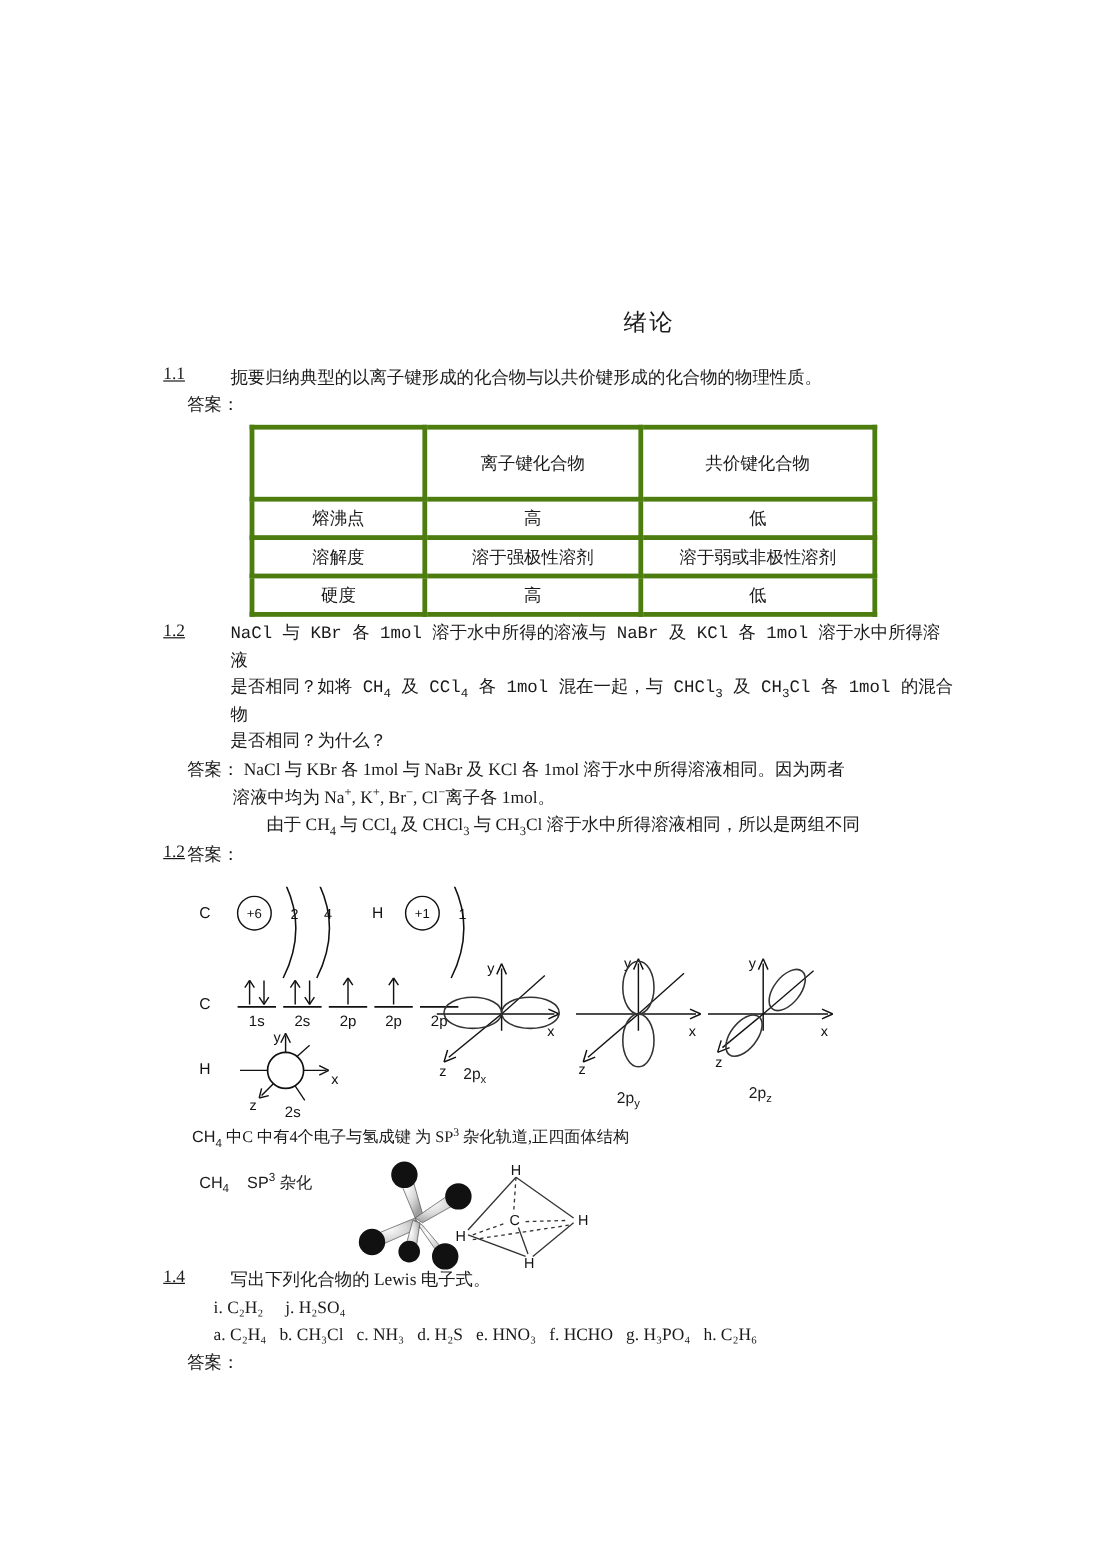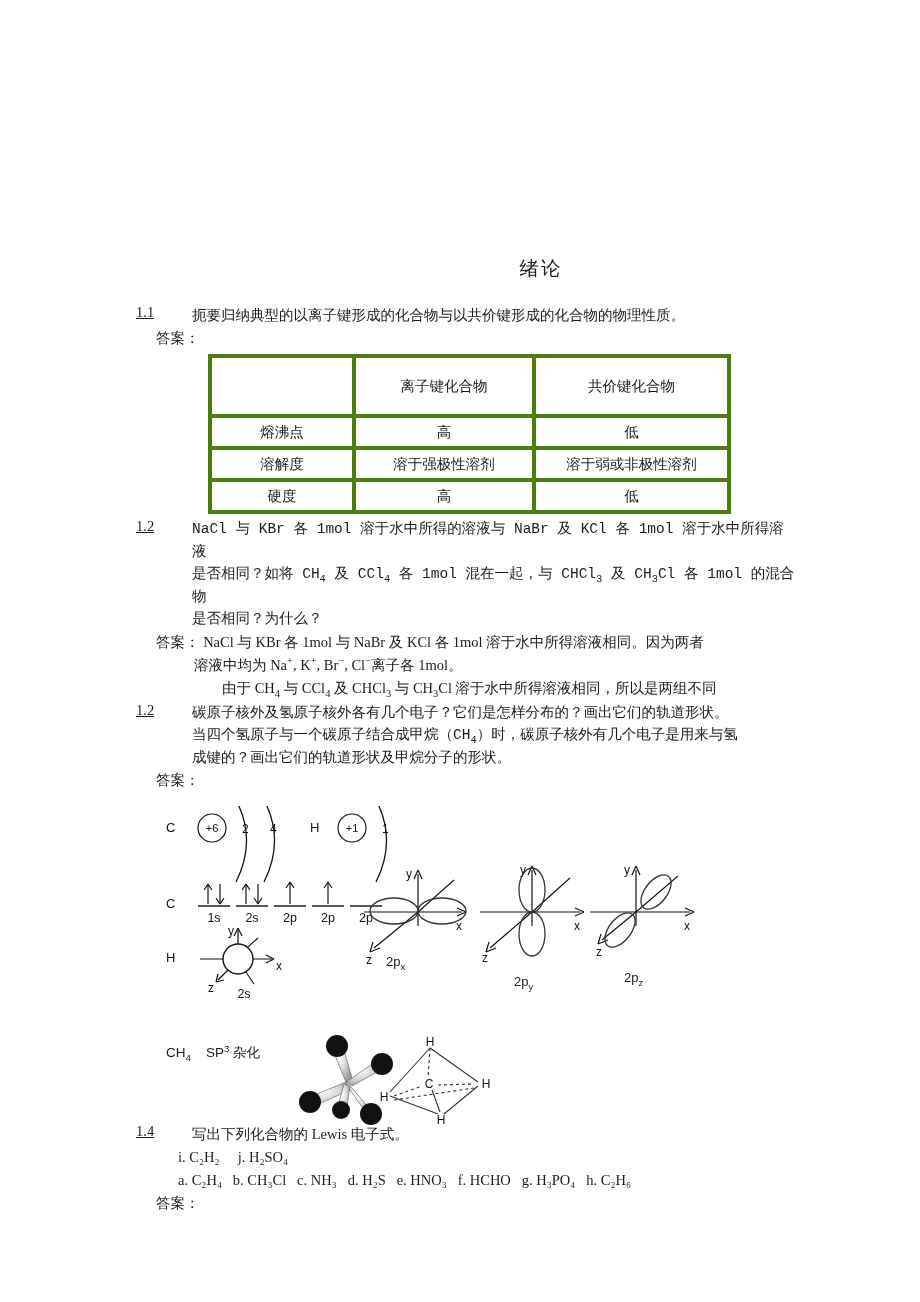--- a/index.html
+++ b/index.html
@@ -151,25 +151,20 @@
         <div><span>是否相同？如将 CH</span><sub>4</sub><span> 及 CCl</span><sub>4</sub><span> 各 1mol 混在一起，与 CHCl</span><sub>3</sub><span> 及 CH</span><sub>3</sub><span>Cl 各 1mol 的混合物</span></div>
         <div>是否相同？为什么？</div>
       </div>
       <div class="indent-ans hang"><span>答案：</span>&nbsp;<span>NaCl 与 KBr 各 1mol 与 NaBr 及 KCl 各 1mol 溶于水中所得溶液相同。因为两者</span></div>
       <div class="indent-ans" style="margin-left:58px"><span>溶液中均为 Na</span><sup>+</sup><span>, K</span><sup>+</sup><span>, Br</span><sup>−</sup><span>, Cl</span><sup>−</sup><span>离子各 1mol。</span></div>
       <div class="indent-ans hang2"><span>由于 CH</span><sub>4</sub><span> 与 CCl</span><sub>4</sub><span> 及 CHCl</span><sub>3</sub><span> 与 CH</span><sub>3</sub><span>Cl 溶于水中所得溶液相同，所以是两组不同</span></div>
     </div>
 
     <div class="prob">
       <div class="num">1.2</div>
-      <div class="body tight">
-        <div>碳原子核外及氢原子核外各有几个电子？它们是怎样分布的？画出它们的轨道形状。</div>
-        <div><span>当四个氢原子与一个碳原子结合成甲烷（CH</span><sub>4</sub><span>）时，碳原子核外有几个电子是用来与氢</span></div>
-        <div>成键的？画出它们的轨道形状及甲烷分子的形状。</div>
-      </div>
       <div class="indent-ans">答案：</div>
     </div>
 
     <div class="figwrap">
 
       <div class="fig-abs" style="left:4px; top:12px;">
         <svg width="240" height="78" viewBox="0 0 240 78">
           <text class="sans" x="6" y="26" font-size="13" fill="#111">C</text>
           <circle cx="52" cy="22" r="14" fill="none" stroke="#111" stroke-width="1.2"></circle>
           <text class="sans" x="52" y="26" font-size="11" text-anchor="middle" fill="#111">+6</text>
@@ -300,20 +295,23 @@
           <line x1="50" y1="56" x2="16" y2="84" stroke="#111" stroke-width="1.2"></line>
           <path d="M 12 88 L 22 84 M 12 88 L 15 78" stroke="#111" stroke-width="1.2" fill="none"></path>
           <text class="sans" x="10" y="100" font-size="12" fill="#111">z</text>
           <line x1="50" y1="56" x2="92" y2="20" stroke="#111" stroke-width="1.1"></line>
           <ellipse cx="70" cy="36" rx="11" ry="20" transform="rotate(38 70 36)" fill="none" stroke="#333" stroke-width="1.3"></ellipse>
           <ellipse cx="34" cy="74" rx="11" ry="20" transform="rotate(38 34 74)" fill="none" stroke="#333" stroke-width="1.3"></ellipse>
         </svg>
       </div>
       <div class="fig-abs lbl" style="left:468px; top:176px;"><span>2p</span><sub>z</sub></div>
 
+      <div class="fig-abs" style="left:4px; top:212px; font-size:13.5px; white-space:nowrap;">
+        <span class="sans">CH</span><sub class="sans">4</sub><span> 中C 中有4个电子与氢成键 为 SP</span><sup>3</sup><span> 杂化轨道,正四面体结构</span>
+      </div>
 
       <div class="fig-abs sans" style="left:10px; top:250px; font-size:13.5px;">
         <span>CH</span><sub>4</sub>
         &nbsp;&nbsp;&nbsp;<span>SP</span><sup>3</sup><span> 杂化</span>
       </div>
 
       <div class="fig-abs" style="left:138px; top:240px;">
         <svg width="110" height="92" viewBox="0 0 110 92">
           <defs>
             <radialGradient id="lobeGrad" cx="35%" cy="35%" r="70%">

